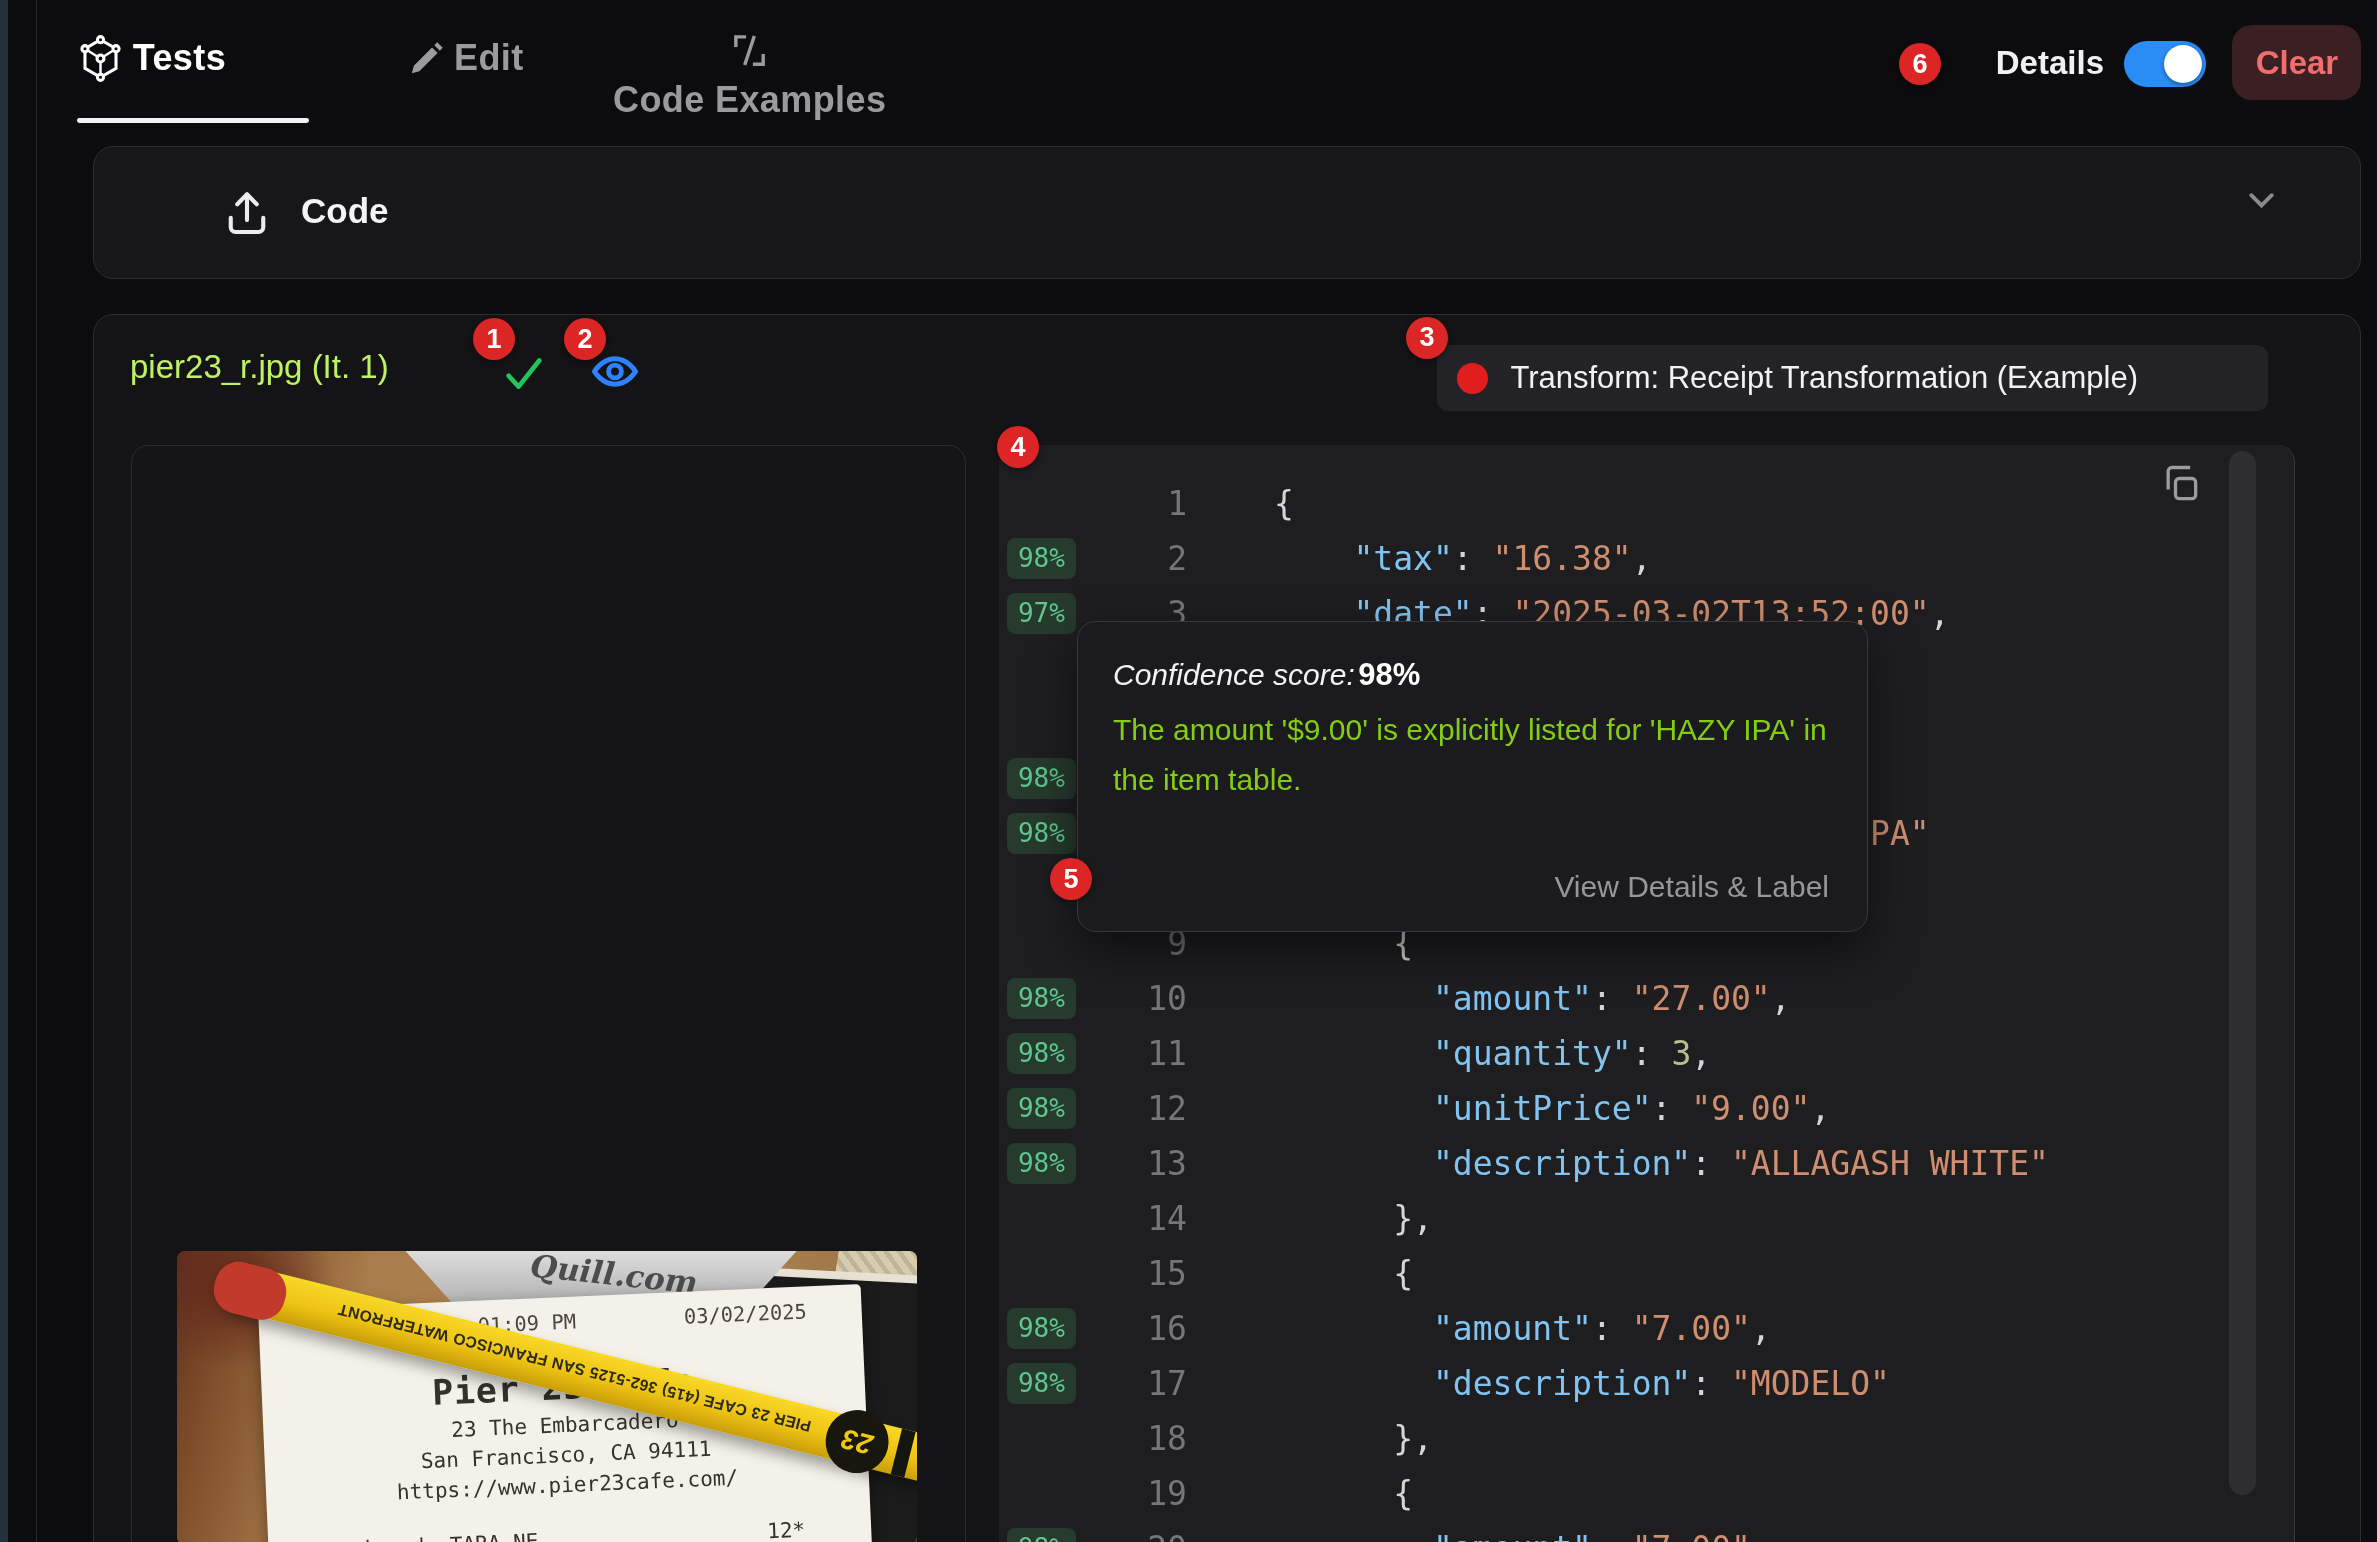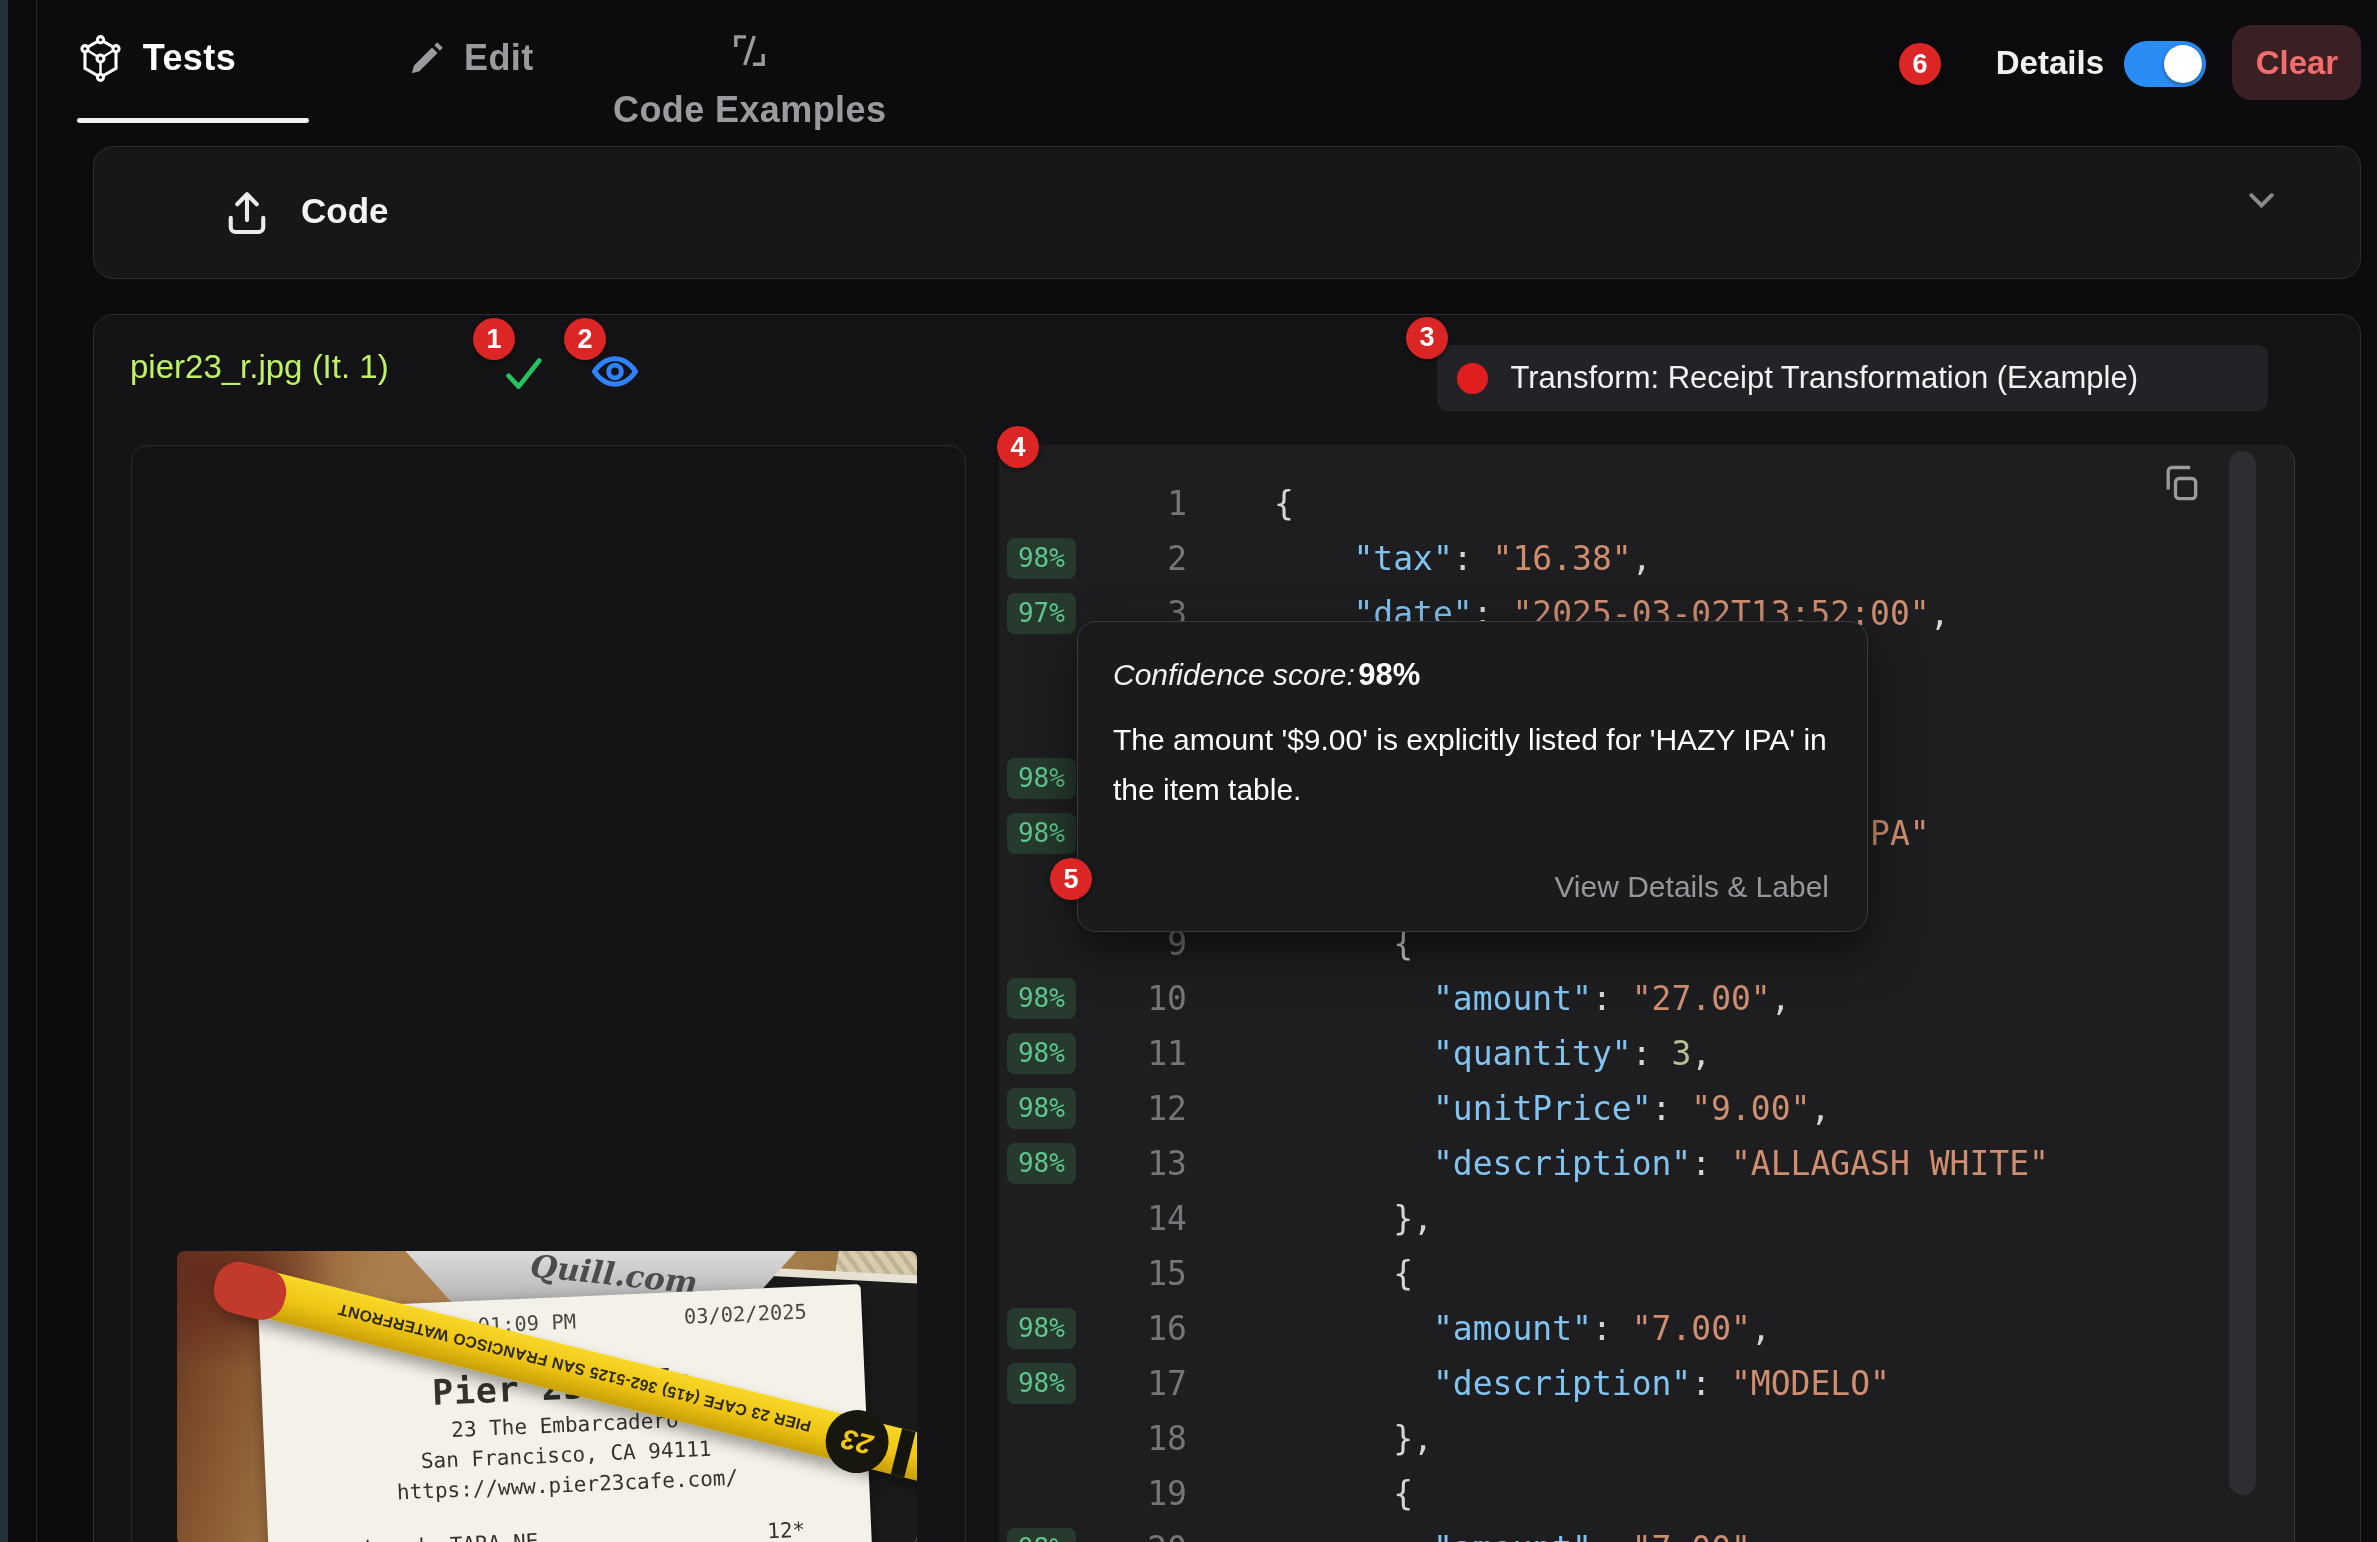--- a/index.html
+++ b/index.html
@@ -6,21 +6,21 @@
   html,body { background:#0c0c0e; }
   body {
     width:2377px; height:1542px; position:relative; overflow:hidden;
     font-family:"Liberation Sans", sans-serif; color:#ececee;
   }
   .edge-strip { position:absolute; left:0; top:0; width:7.9px; height:100%; background:#22313a; }
   .app-edge   { position:absolute; left:36px; top:0; width:0.8px; height:100%; background:#28282b; }
 
   
   .tabbar { position:absolute; left:71px; top:17.3px; height:93px; right:15.7px; }
-  .tab { position:absolute; display:flex; align-items:center; gap:18px; height:57px; top:12.6px; cursor:pointer; }
+  .tab { position:absolute; display:flex; align-items:center; gap:8px; height:57px; top:12.6px; cursor:pointer; }
   .tab .tlabel { font-size:36px; font-weight:700; color:#9b9b9f; letter-spacing:0.4px; }
   .tab.active .tlabel { color:#ffffff; }
   .tab-underline { position:absolute; left:1.6px; top:88px; width:232px; height:4.7px; border-radius:2.4px; background:#f2f2f2; }
   .tab-tests { left:4.7px; } .tab-edit { left:336px; } .tab-code { left:542px;flex-direction:column; }
 
   .topright { position:absolute; right:14px; top:0; height:102px; }
   .previews-label { position:absolute; right:259px; top:44px; font-size:33px; font-weight:600; color:#f0f0f2; }
   .toggle { position:absolute; right:157px; top:41px; width:82px; height:46px; border-radius:23px; background:#2a8cf5; cursor:pointer; }
   .toggle .knob { position:absolute; right:3.9px; top:3.9px; width:38px; height:38px; border-radius:50%; background:#ffffff; box-shadow:0 1.6px 4.7px rgba(0,0,0,.4); }
   .clear-btn { position:absolute; right:1.6px; top:25px; width:129px; height:75px; border-radius:20px; background:#3a2023; color:#f26d6d;
@@ -97,21 +97,21 @@
   .ltext { position:absolute; left:275px; white-space:pre; }
   .tok-p { color:#d6d6d6; } .tok-k { color:#82c3f0; } .tok-s { color:#cf8e70; } .tok-n { color:#b9bd90; }
   .copy-btn { position:absolute; left:1160px; top:17.3px; width:50px; height:50px; cursor:pointer; z-index:6; }
   .scroll-thumb { position:absolute; left:1230px; top:6.3px; width:27px; height:1044px; border-radius:13.3px; background:#2e2e32; z-index:5; cursor:grab; }
 
   
   .tooltip { position:absolute; left:983px; top:306px; width:791px; height:311px; border-radius:19px; background:#1b1b1e;
              border:0.8px solid #39393d; box-shadow:0 19px 47px rgba(0,0,0,.55); z-index:30; padding:35px; }
   .tt-title { font-size:30px; color:#f2f2f4; font-style:italic; }
   .tt-score { font-style:normal; font-weight:800; font-size:31px; color:#ffffff; }
-  .tt-body { margin-top:22px; font-size:30px; line-height:50px; color:#ffffff; width:730px; }
+  .tt-body { margin-top:12px; font-size:30px; line-height:50px; color:#84cc16; width:730px; }
   .tt-action { position:absolute; right:38px; bottom:27px; font-size:30px; color:#97979b; cursor:pointer; }
 
   svg { display:block; }
 </style>
 </head>
 <body>
 
 <div class="edge-strip"></div>
 <div class="app-edge"></div>
 

